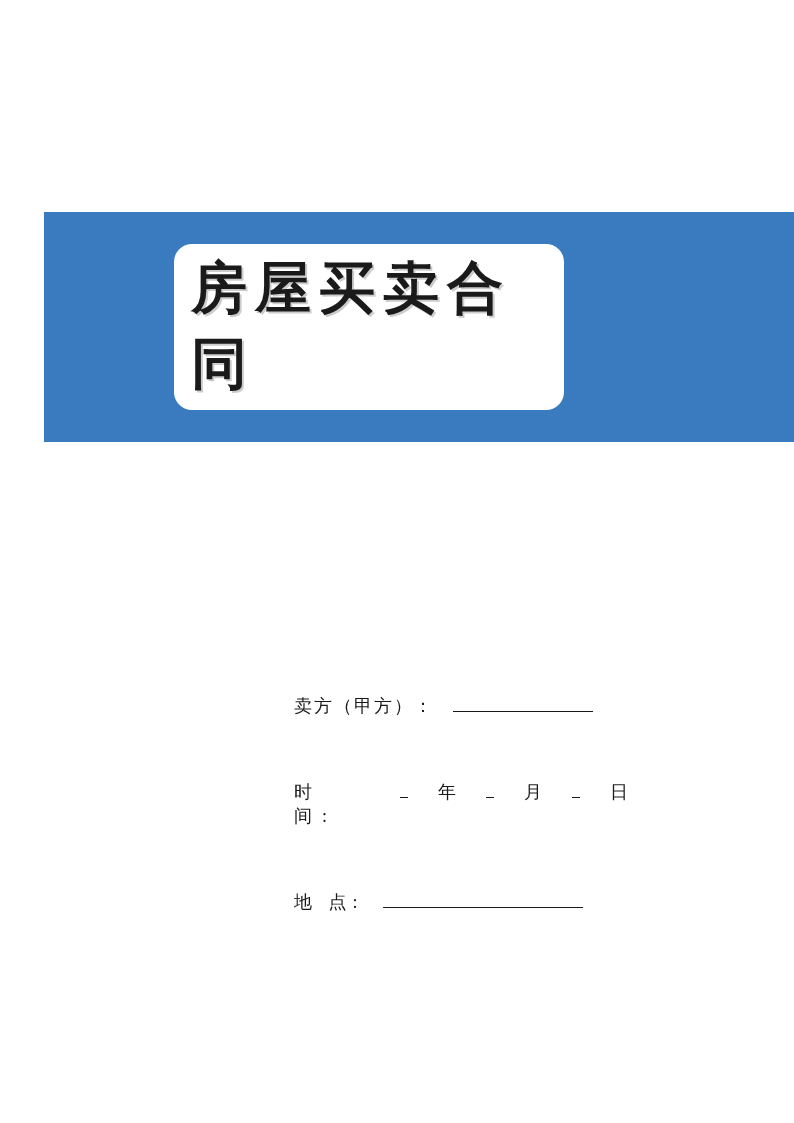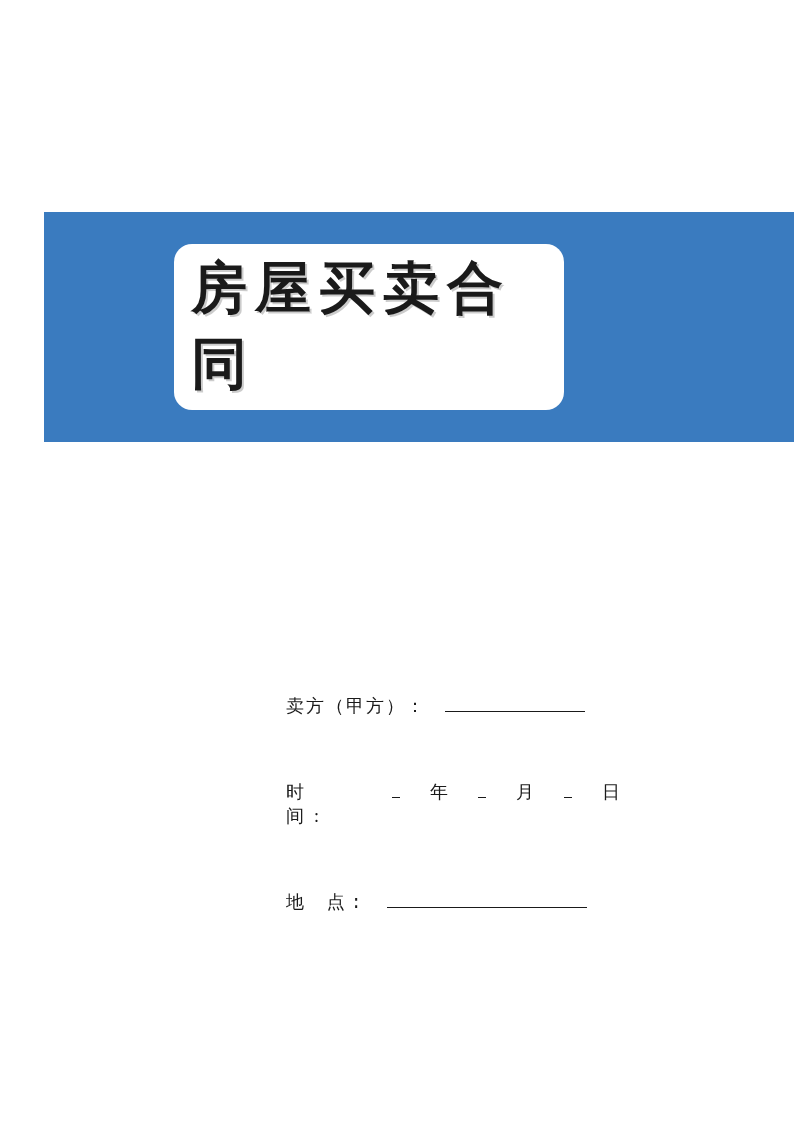--- a/index.html
+++ b/index.html
@@ -51,21 +51,21 @@
       font-family: 'KaiTi', 'STKaiti', 'SimKai', cursive, serif;
       font-weight: bold;
       color: #1a1a1a;
       letter-spacing: 8px;
       text-shadow: 2px 2px 0px rgba(0,0,0,0.2);
     }
 
     .form-section {
       position: absolute;
       top: 620px;
-      left: 212px;
+      left: 220px;
       width: 380px;
     }
 
     .form-row {
       display: flex;
       align-items: baseline;
       margin-bottom: 28px;
     }
 
     .form-label {
@@ -114,21 +114,21 @@
     }
 
     .time-blank {
       display: inline-block;
       border-bottom: 1.5px solid #1a1a1a;
       width: 38px;
     }
 
     .location-label {
       font-size: 18px;
-      font-family: Liberation Mono, monospace;
+      font-family: Liberation Serif, serif;
       color: #1a1a1a;
       letter-spacing: 6px;
       font-weight: normal;
     }
   </style>
 </head>
 <body>
 
 <div class="page">
 

